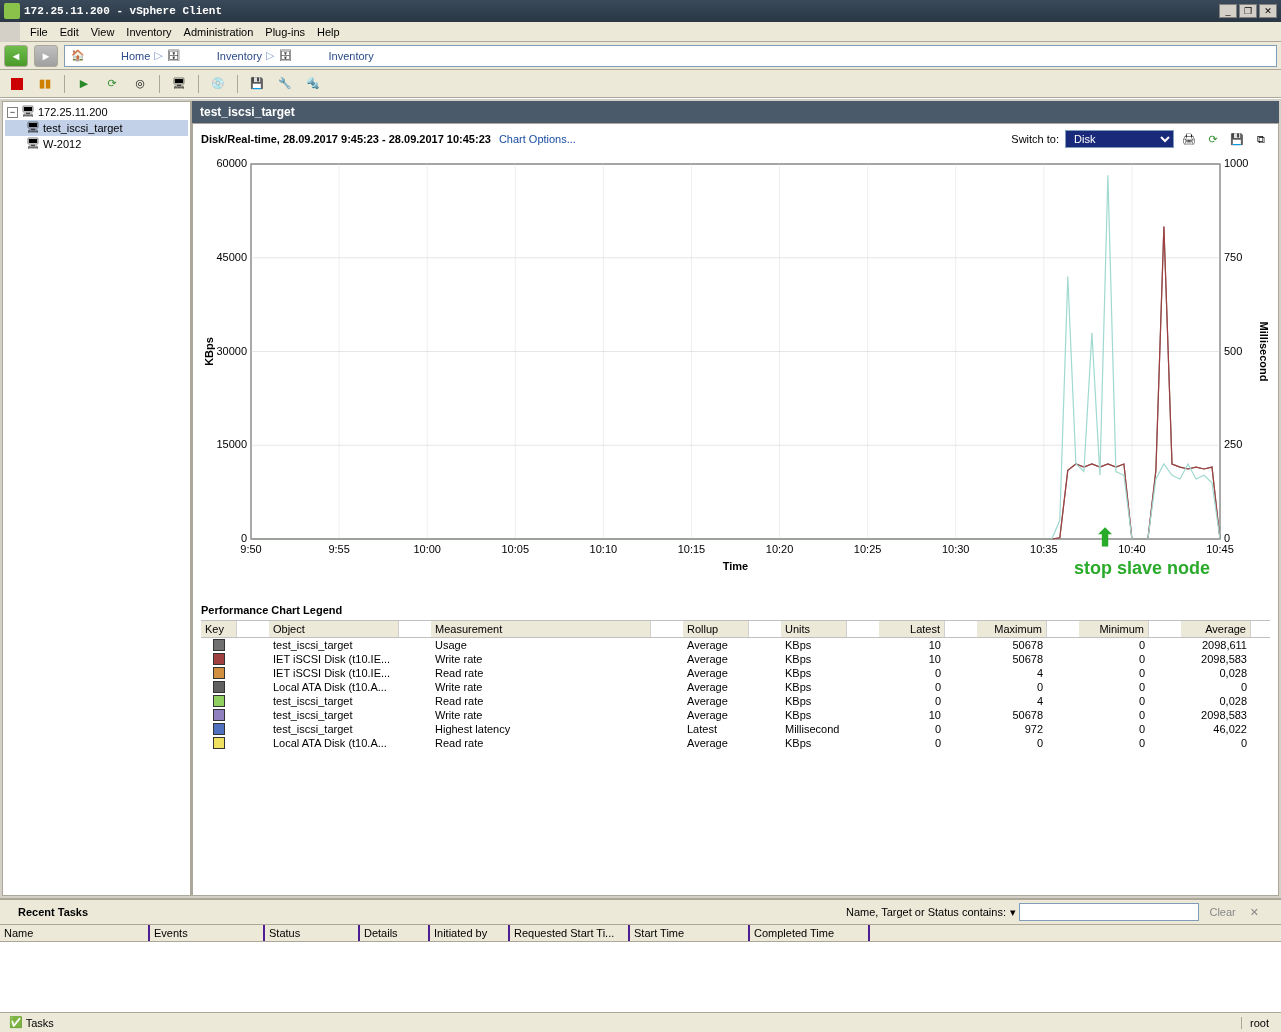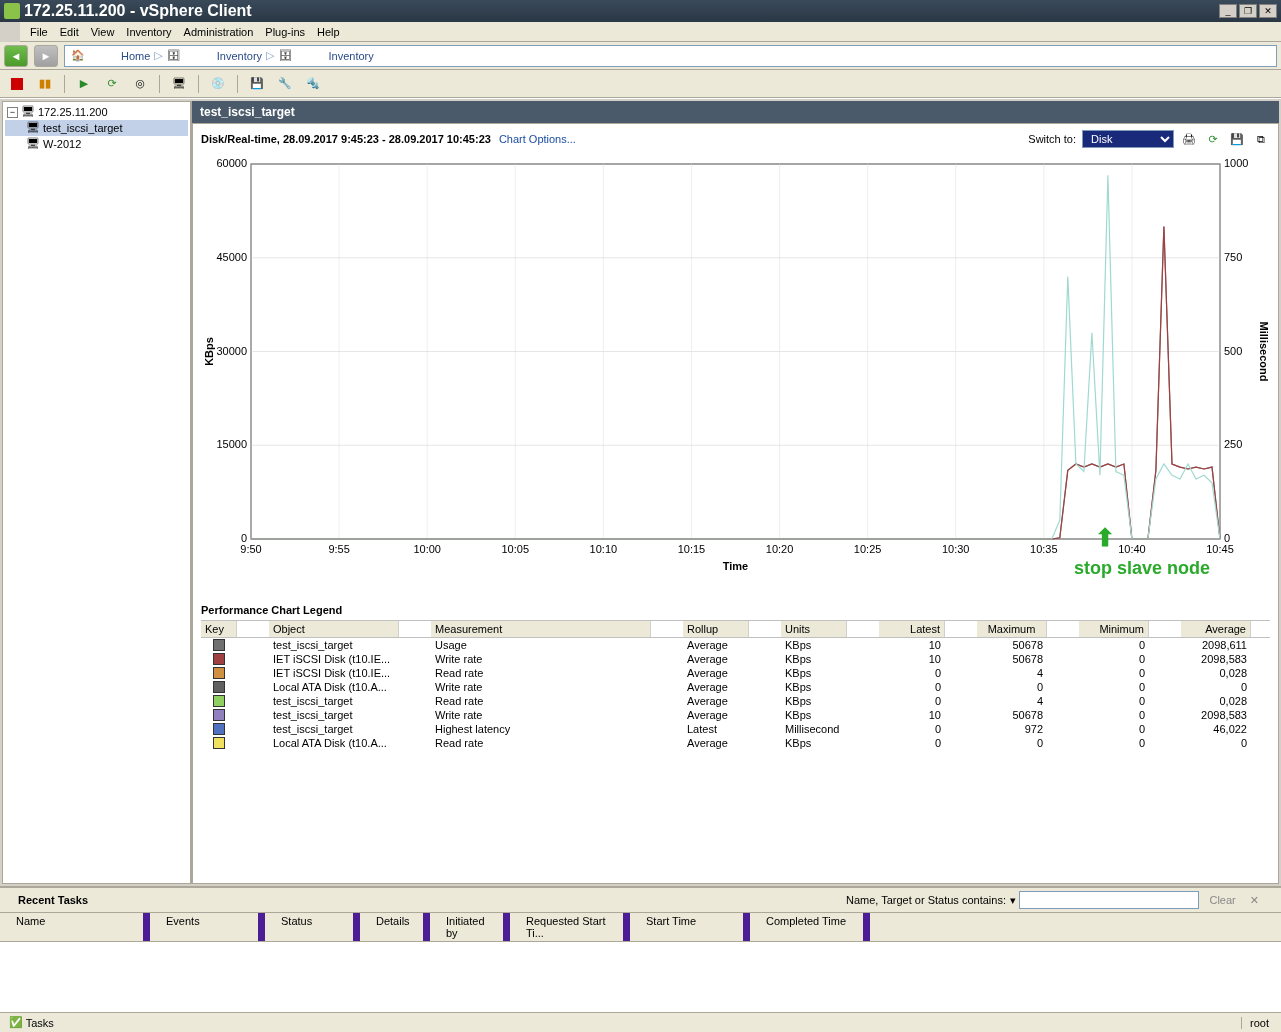--- a/index.html
+++ b/index.html
@@ -1,21 +1,21 @@
 <!DOCTYPE html>
 <html><head>
 <meta charset="utf-8">
 <style>
 * { margin: 0; padding: 0; box-sizing: border-box; font-family: Tahoma, Arial, sans-serif; font-size: 11px; }
 body { background: #d4d0c8; width: 1281px; height: 1032px; overflow: hidden; display: flex; flex-direction: column; }
 
 
 .titlebar { background: linear-gradient(#3a4a5a, #2a3744); height: 22px; display: flex; align-items: center; padding: 0 4px; color: #fff; }
 .titlebar .icon { width: 16px; height: 16px; background: #8bc34a; border-radius: 2px; margin-right: 4px; display: inline-block; }
-.titlebar .title { flex: 1; font-weight: bold; font-size: 16px; }
+.titlebar .title { flex: 1; font-weight: bold; font-size: 11px; font-family: Liberation Mono, monospace; }
 .titlebar .winbtns { display: flex; gap: 2px; }
 .titlebar .winbtn { width: 18px; height: 14px; background: #d4d0c8; border: 1px solid #808080; display: flex; align-items: center; justify-content: center; font-size: 9px; color: #000; cursor: pointer; }
 
 
 .menubar { height: 20px; background: #ece9d8; display: flex; align-items: center; padding: 0 4px; border-bottom: 1px solid #aca899; margin-left: 20px; }
 .menubar .item { padding: 2px 6px; cursor: pointer; }
 
 
 .navbar { height: 28px; background: #ece9d8; display: flex; align-items: center; padding: 2px 4px; gap: 6px; border-bottom: 1px solid #aca899; }
 .navbtn { width: 24px; height: 22px; border: 1px solid #aca899; background: #ece9d8; border-radius: 3px; display: flex; align-items: center; justify-content: center; cursor: pointer; }
@@ -45,21 +45,21 @@
 .tabbar { background: #a0b0c0; display: flex; align-items: flex-end; padding: 2px 4px 0; gap: 2px; height: 22px; }
 .tab { background: #6d7d8d; color: #fff; padding: 3px 10px; border-radius: 3px 3px 0 0; cursor: pointer; font-size: 11px; }
 .tab.active { background: #fff; color: #000; }
 
 .perf-area { flex: 1; background: #fff; border: 1px solid #aca899; display: flex; flex-direction: column; padding: 4px 8px; overflow: hidden; }
 .perf-top { display: flex; align-items: center; gap: 8px; padding: 2px 0; }
 .perf-title { font-weight: bold; }
 .chart-options { color: #1a4da0; cursor: pointer; }
 .refresh-note { color: #1a4da0; font-size: 10px; }
 .perf-right { margin-left: auto; display: flex; align-items: center; gap: 6px; }
-.switch-select { border: 1px solid #7f9db9; background: #1a2a7a; color: #fff; padding: 1px 4px; height: 18px; width: 92px; }
+.switch-select { border: 1px solid #7f9db9; background: #1a2a7a; color: #fff; padding: 1px 4px; height: 18px; width: 109px; }
 .topicon { width: 18px; height: 18px; cursor: pointer; display: inline-flex; align-items: center; justify-content: center; }
 
 .chart-container { position: relative; height: 420px; margin-top: 4px; }
 .chart-svg { width: 100%; height: 100%; }
 .annotation { position: absolute; bottom: -5px; right: 60px; color: #2aaa2a; font-weight: bold; font-size: 18px; font-family: Arial; }
 .annotation-arrow { position: absolute; bottom: 22px; right: 155px; color: #2aaa2a; font-size: 24px; font-weight: bold; }
 
 .legend-title { font-weight: bold; margin-top: 30px; }
 .legend-table { margin-top: 4px; border-top: 1px solid #c0c0c0; }
 .legend-head, .legend-row { display: grid; grid-template-columns: 36px 130px 220px 66px 66px 66px 70px 70px 70px; align-items: center; font-size: 11px; gap: 32px; }
@@ -68,21 +68,21 @@
 .legend-row > div { padding: 1px 4px; }
 .legend-row .num { text-align: right; }
 .key-swatch { width: 12px; height: 12px; border: 1px solid #333; margin: 0 auto; }
 
 
 .tasks-panel { border-top: 2px solid #aca899; background: #ece9d8; }
 .tasks-title { padding: 3px 18px; font-weight: bold; display: flex; align-items: center; }
 .tasks-title .right { margin-left: auto; display: flex; align-items: center; gap: 4px; font-weight: normal; }
 .tasks-filter { border: 1px solid #7f9db9; height: 18px; width: 180px; }
 .tasks-head { display: grid; grid-template-columns: 150px 115px 95px 70px 80px 120px 120px 120px; background: #ece9d8; border-top: 1px solid #aca899; border-bottom: 1px solid #aca899; }
-.tasks-head > div { padding: 2px 4px; border-right: 7px solid #4c1d95; margin-left: 12px; }
+.tasks-head > div { padding: 2px 4px; border-right: 2px solid #4c1d95; }
 .tasks-body { height: 70px; background: #fff; }
 
 .statusbar { height: 20px; background: #ece9d8; border-top: 1px solid #aca899; display: flex; align-items: center; padding: 0 4px; gap: 8px; }
 .statusbar .tasks-link { display: flex; align-items: center; gap: 3px; cursor: pointer; padding: 1px 4px; border: 1px solid transparent; }
 .statusbar .spacer { flex: 1; }
 .statusbar .cell { border-left: 1px solid #aca899; padding: 0 8px; }
 </style>
 </head>
 <body>
 
@@ -239,21 +239,21 @@
 
       <div class="legend-title">Performance Chart Legend</div>
       <div class="legend-table">
         <div class="legend-head">
           <div>Key</div>
           <div>Object</div>
           <div>Measurement</div>
           <div>Rollup</div>
           <div>Units</div>
           <div style="text-align:right">Latest</div>
-          <div style="text-align:center">Maximum</div>
+          <div style="text-align:right">Maximum</div>
           <div style="text-align:right">Minimum</div>
           <div style="text-align:right">Average</div>
         </div>
         <div id="legend-body">
             <div class="legend-row">
     <div>
                 <div class="key-swatch" style="background:#707070"></div>
               </div>
     <div>test_iscsi_target</div>
     <div>Usage</div>

